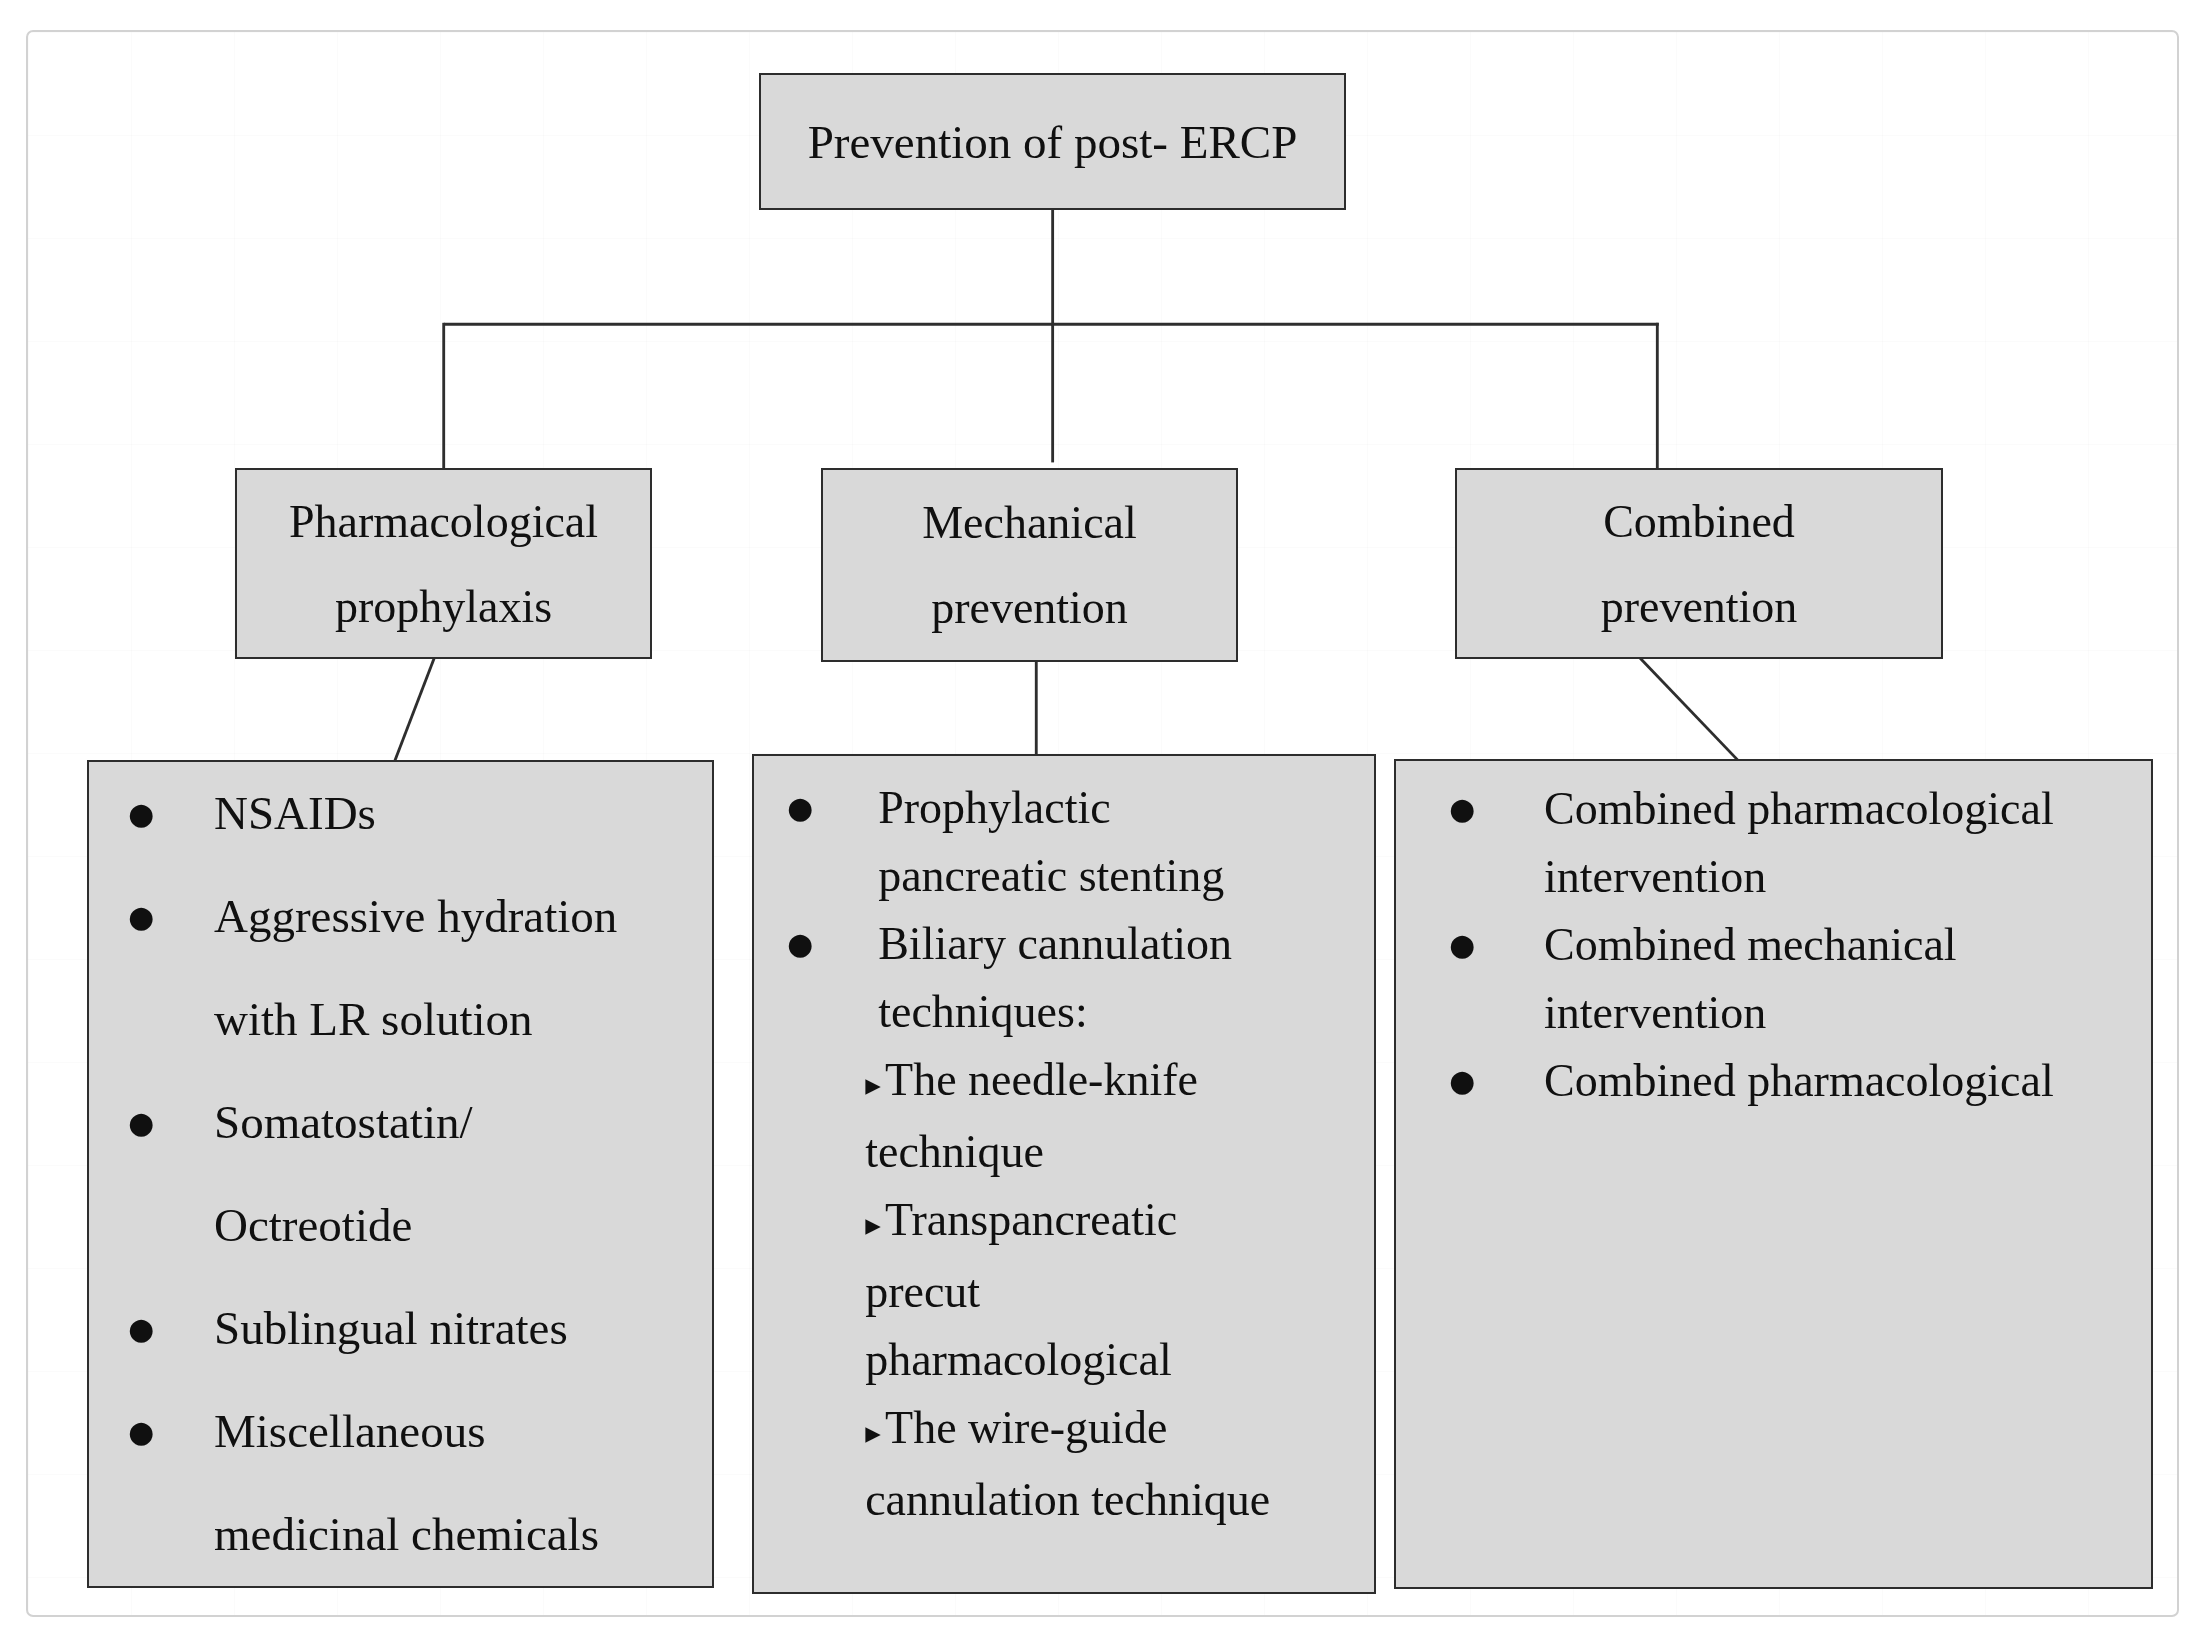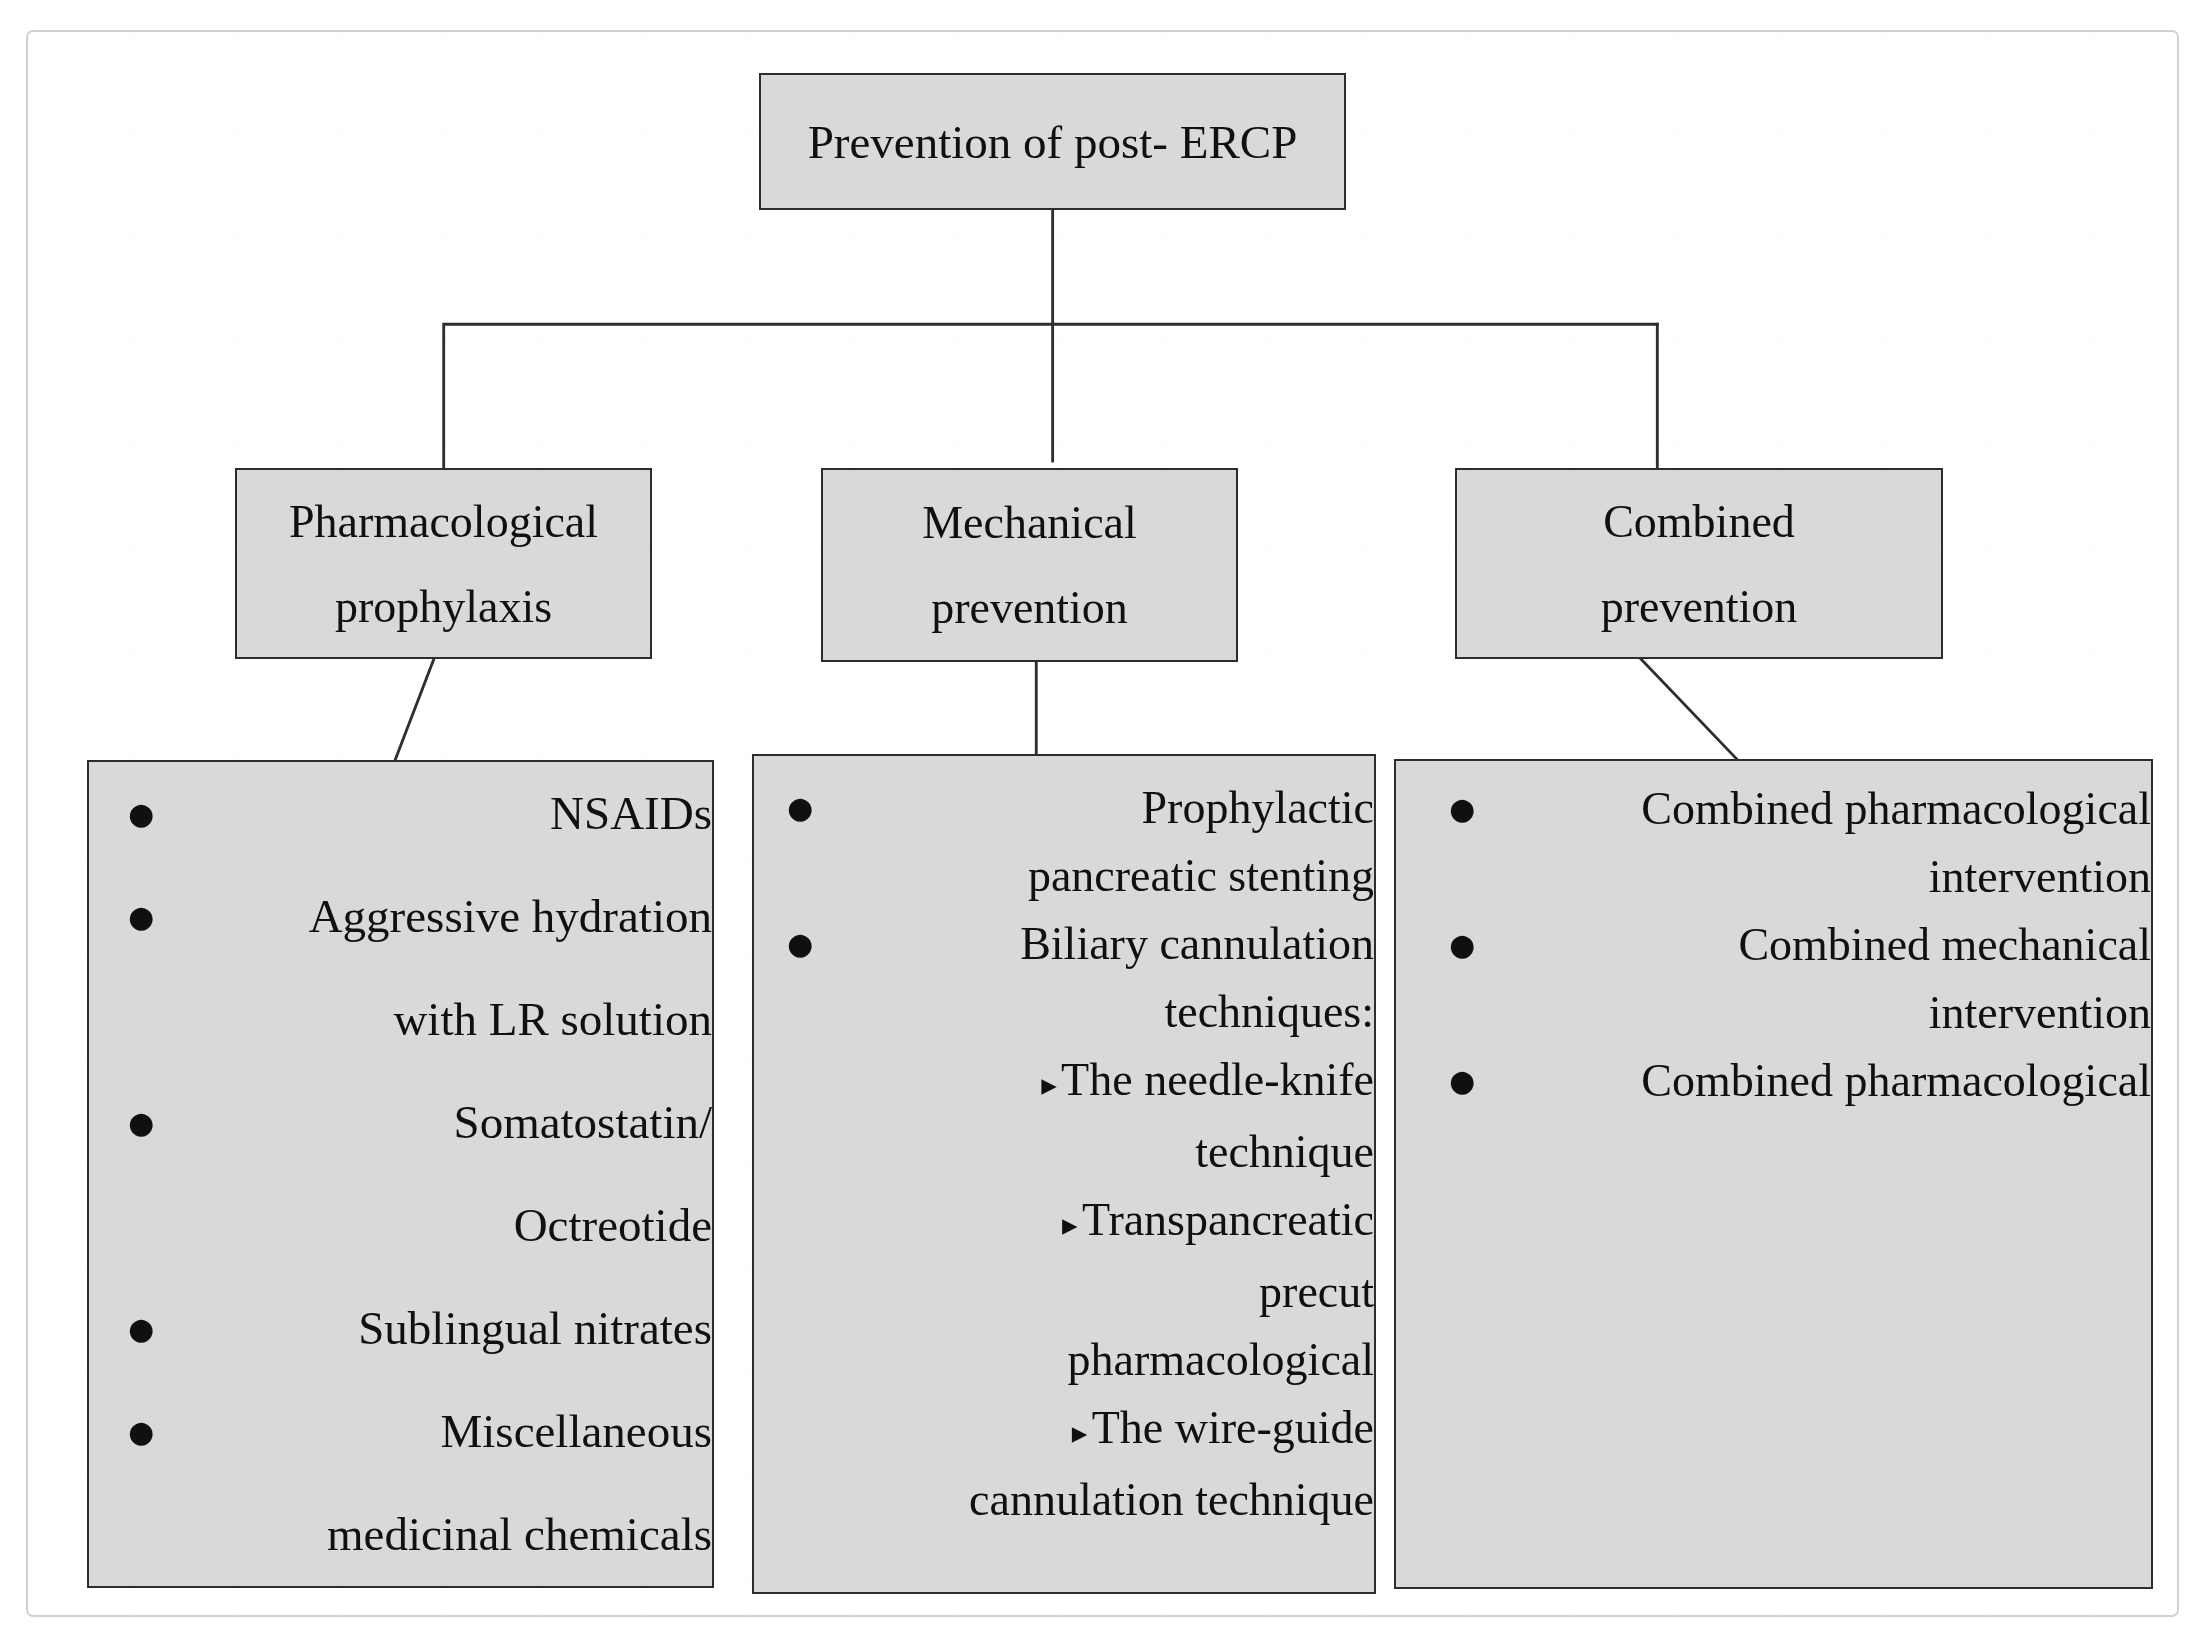--- a/index.html
+++ b/index.html
@@ -23,21 +23,21 @@
   svg.connectors line{stroke:var(--connector); stroke-width:4;}
   .box{
     position:absolute; box-sizing:border-box;
     background:var(--box_fill); border:2.8px solid var(--box_border);
   }
   .node{display:flex; flex-direction:column; align-items:center; justify-content:center; text-align:center;}
   .node .ln{font-size:46px; line-height:85px; white-space:nowrap;}
   .root-node .ln{font-size:47px; line-height:50px;}
   .list-box{padding-top:0;}
   .li{display:flex; align-items:flex-start;}
-  .li-text{flex:1; min-width:0;text-align:right;}
+  .li-text{flex:1; min-width:0;}
   .ln{white-space:nowrap;}
   .bullet{
     flex:none; text-align:center;
     font-family:"DejaVu Sans",sans-serif; font-size:30px;
   }
   .tri{font-family:"DejaVu Sans",sans-serif; font-size:31px; margin-right:4.3px;}
   
   .pharma-list{font-size:47px;}
   .pharma-list .ln{line-height:103px;}
   .pharma-list .li{padding-left:18px;}

